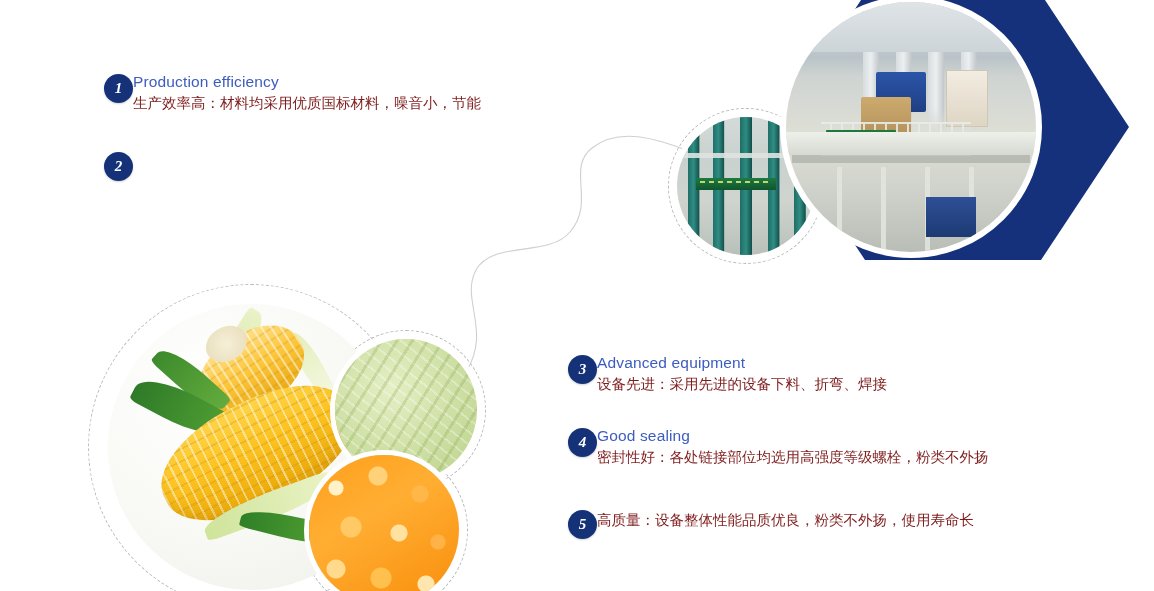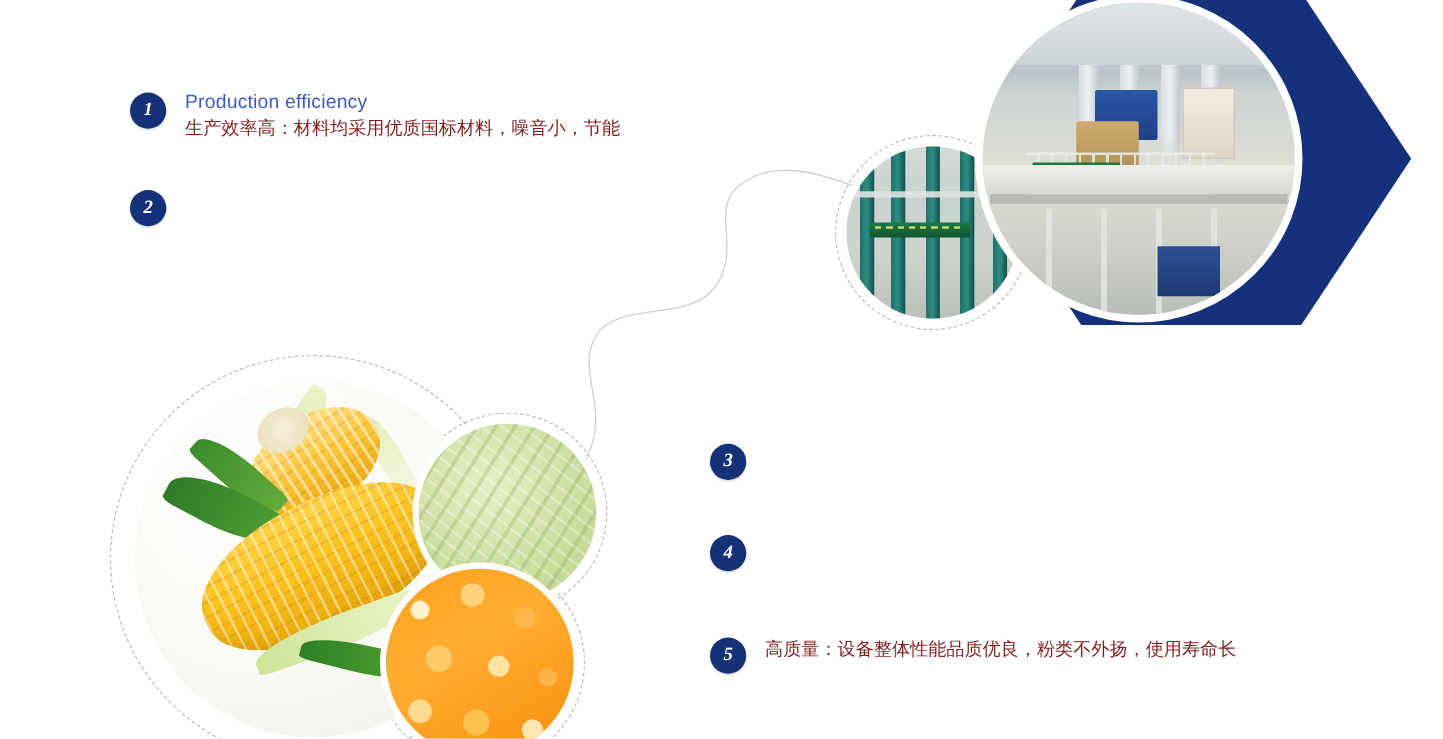--- a/index.html
+++ b/index.html
@@ -24,21 +24,21 @@
     color:#ffffff;
     font-style:italic;
     font-size:15px;
     font-weight:600;
     display:flex;align-items:center;justify-content:center;
     flex:0 0 auto;
     margin-top:2px;
     box-shadow:0 1px 2px rgba(0,0,0,.18);
     font-family:"Liberation Serif","DejaVu Serif",serif;
   }
-  .ftext{margin-left:15px;}
+  .ftext{}
   .ftitle{
     color:#3c5cc0;
     font-size:15.5px;
     letter-spacing:.15px;
     line-height:19px;
     white-space:nowrap;
     font-weight:400;
   }
   .fdesc{
     color:#7f1d1d;
@@ -328,24 +328,32 @@
       <div class="fdesc">生产效率高：材料均采用优质国标材料，噪音小，节能</div>
     </div>
   </div>
 
   <div class="feature" style="left:104px;top:150px;">
     <div class="badge">2</div>
   </div>
 
   <div class="feature" style="left:568px;top:353px;">
     <div class="badge">3</div>
+    <div class="ftext">
+      <div class="ftitle">Advanced equipment</div>
+      <div class="fdesc">设备先进：采用先进的设备下料、折弯、焊接</div>
+    </div>
   </div>
 
   <div class="feature" style="left:568px;top:426px;">
     <div class="badge">4</div>
+    <div class="ftext">
+      <div class="ftitle">Good sealing</div>
+      <div class="fdesc">密封性好：各处链接部位均选用高强度等级螺栓，粉类不外扬</div>
+    </div>
   </div>
 
   <div class="feature" style="left:568px;top:508px;">
     <div class="badge">5</div>
     <div class="ftext">
       <div class="fdesc">高质量：设备整体性能品质优良，粉类不外扬，使用寿命长</div>
     </div>
   </div>
 
 </div>

